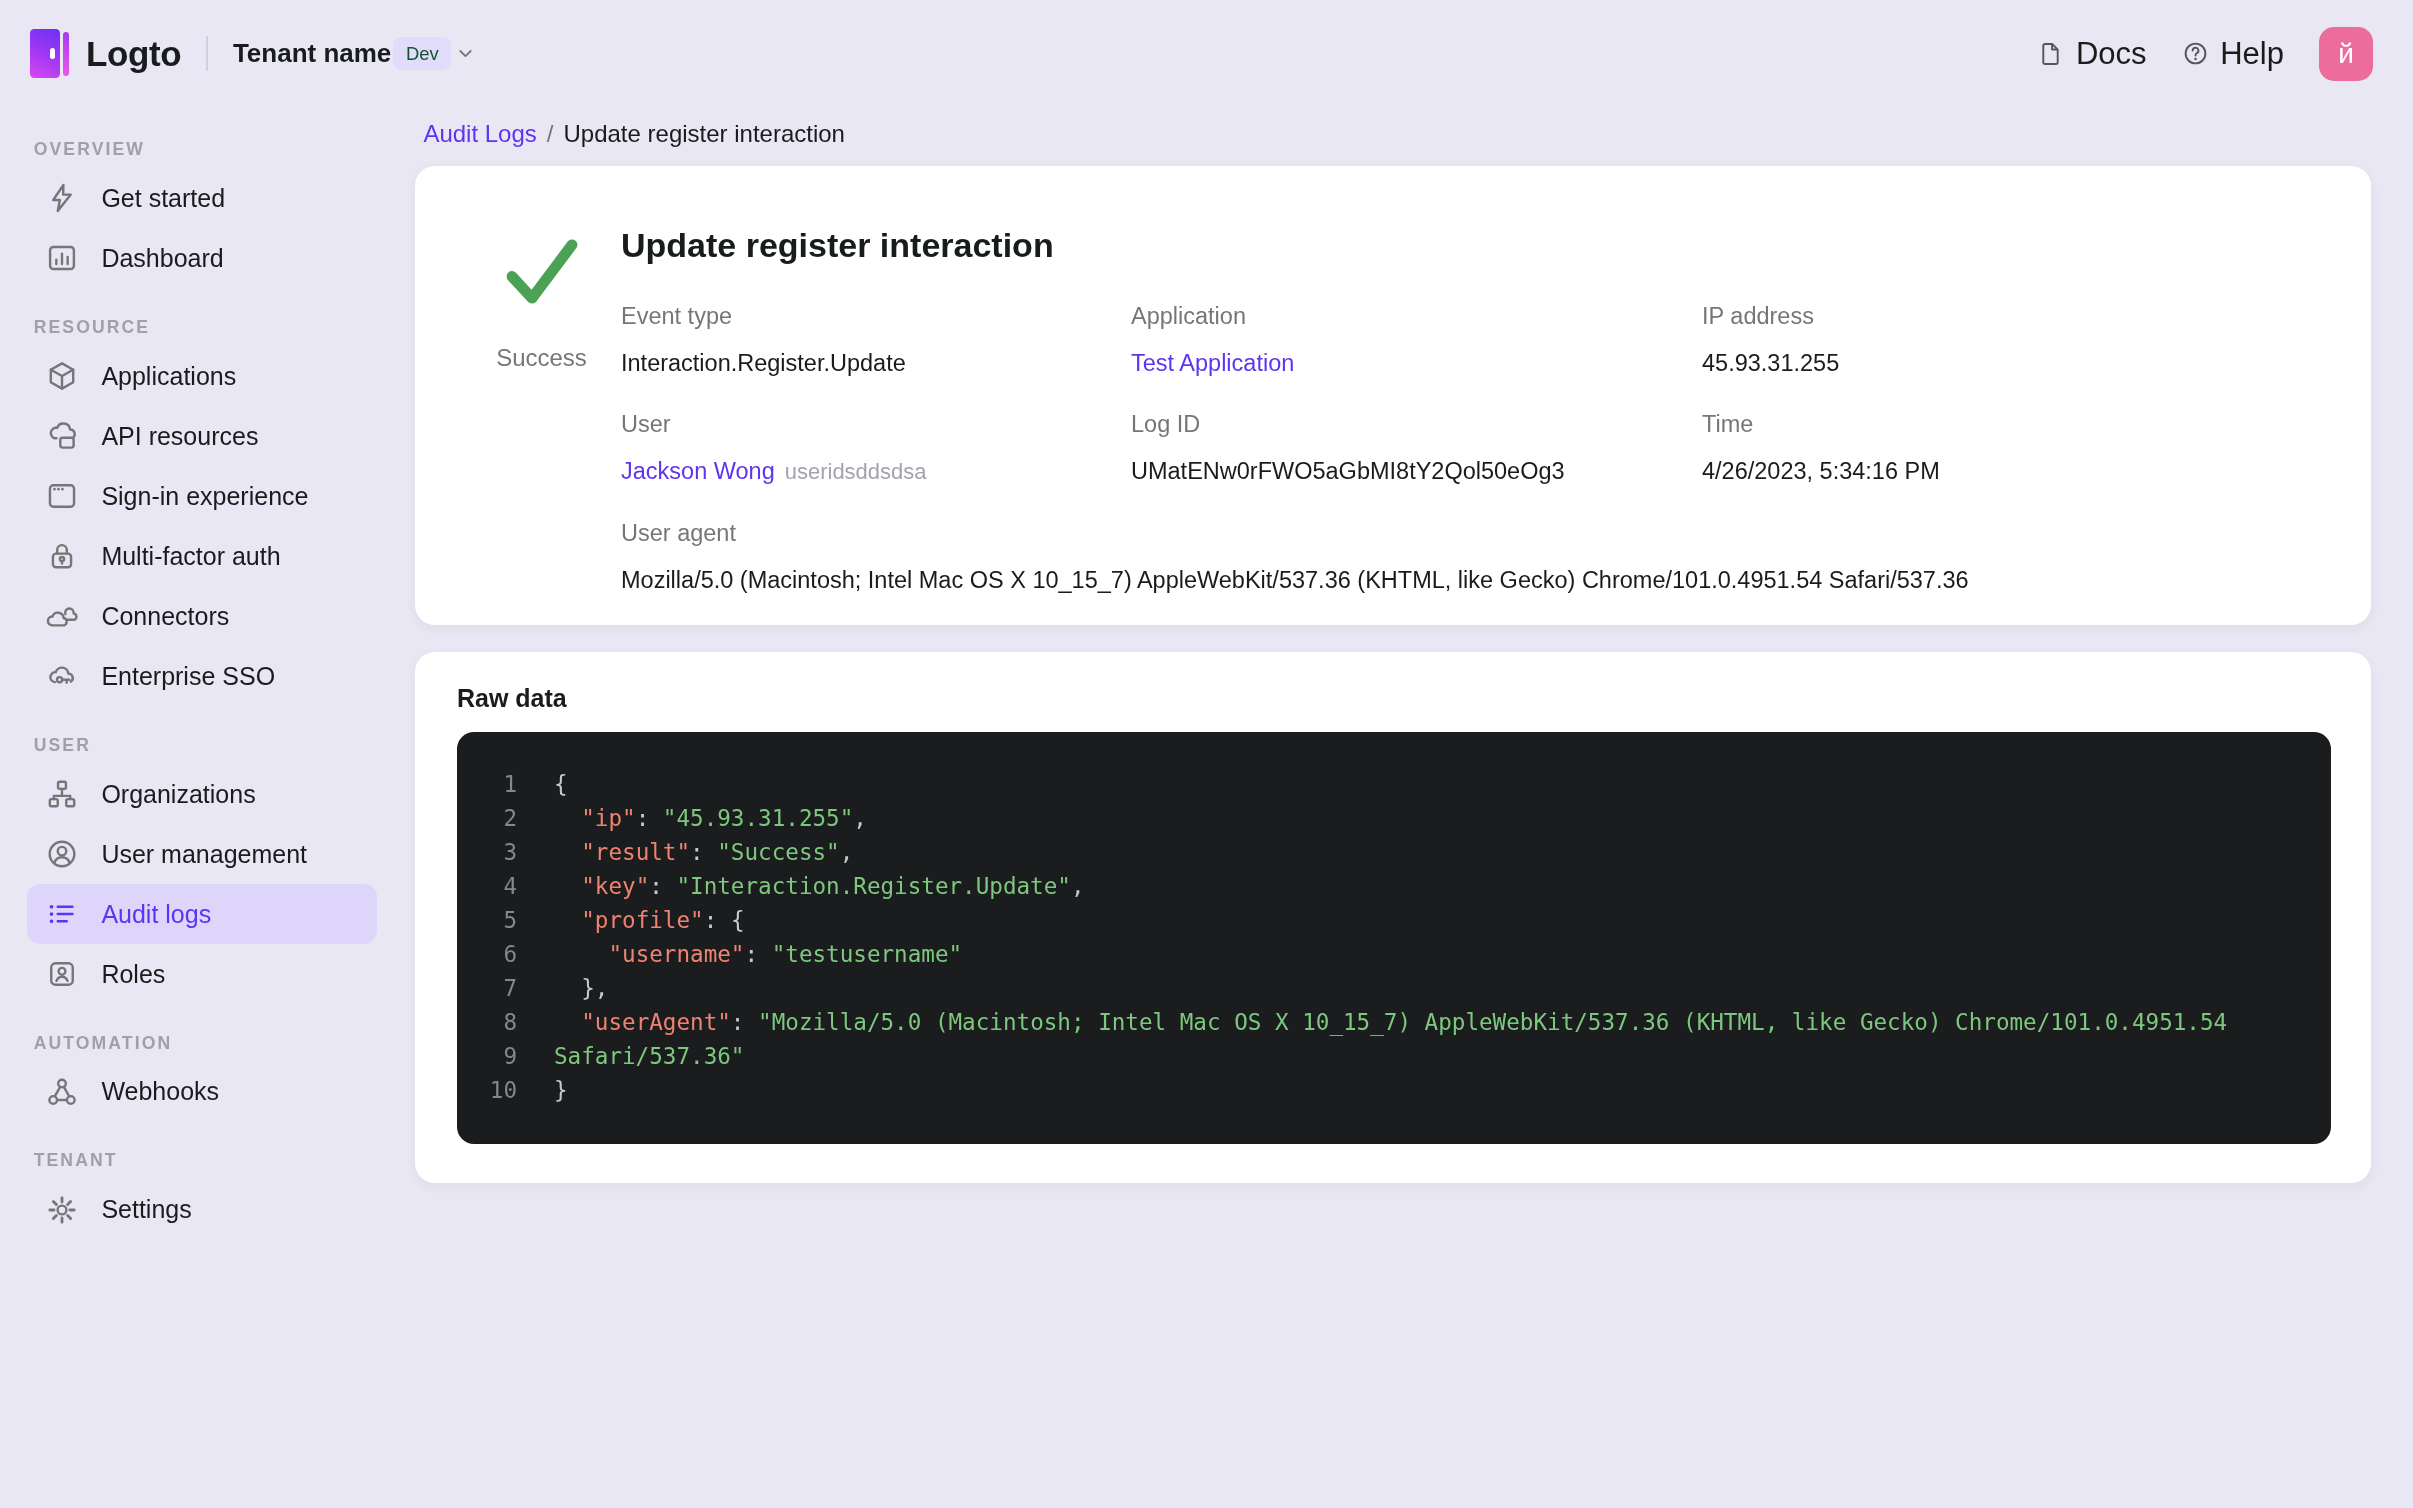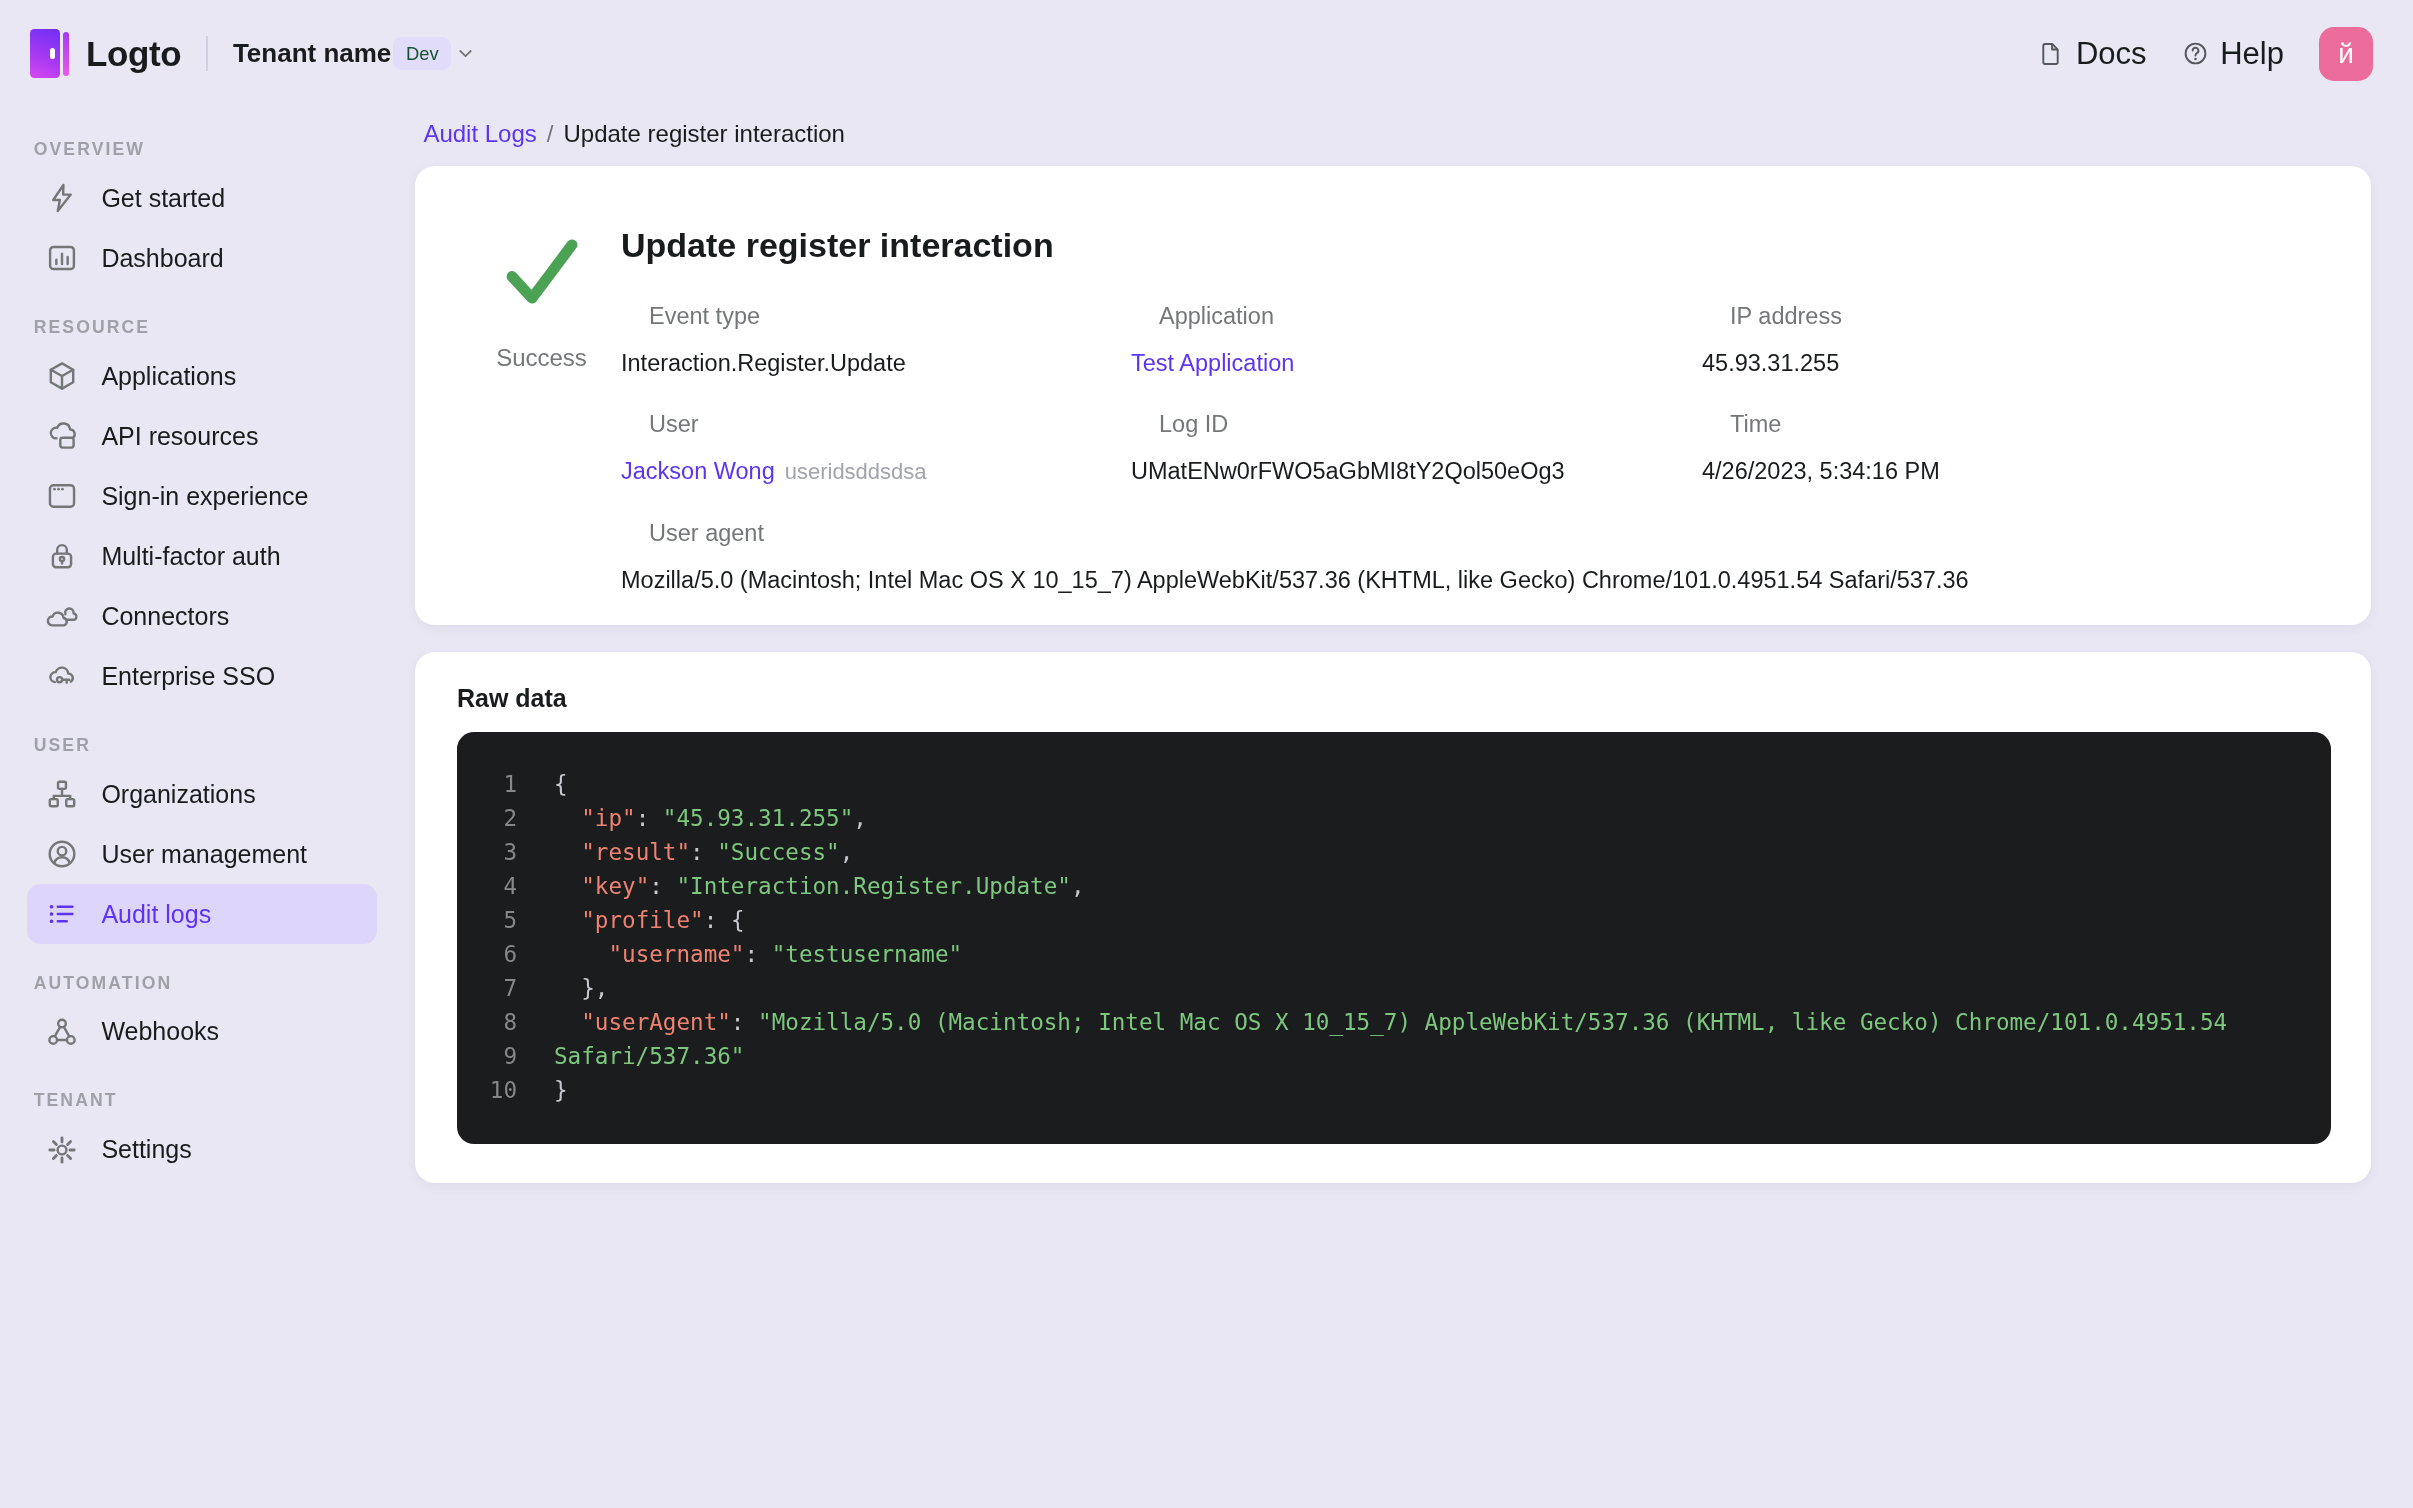--- a/index.html
+++ b/index.html
@@ -44,21 +44,21 @@
   .crumb-sep{color:#747778;}
   
   .card{background:#fff;border-radius:20px;box-shadow:0 3.4px 11.7px rgba(42,36,84,.05);}
   .card.event{padding:37px 47px 30px;display:flex;}
   .status-col{width:159px;flex:none;display:flex;flex-direction:column;align-items:center;}
   .status-col svg{margin-top:30px;}
   .status-text{margin-top:34px;font-size:24px;color:#747778;}
   .event-main{flex:1;min-width:0;}
   .event-title{font-size:34px;font-weight:700;line-height:40px;margin:22px 0 37px;}
   .fields{display:grid;grid-template-columns:510px 571px 1fr;row-gap:32px;}
-  .field-label{font-size:23.5px;color:#747778;line-height:28.5px;margin-left:28px;}
+  .field-label{font-size:23.5px;color:#747778;line-height:28.5px;}
   .field-value{font-size:23.5px;line-height:28.5px;margin-top:19px;}
   .link{color:#5d34f2;cursor:pointer;}
   .value-suffix{color:#a2a3ab;font-size:22px;margin-left:10px;}
   .ua{grid-column:1/-1;}
   .card.raw{margin-top:27px;padding:30px 40px 39px 42px;}
   .raw-title{font-size:25px;font-weight:700;line-height:32px;}
   
   .codeblock{margin-top:18.4px;background:#1a1c1e;border-radius:17px;padding:35px 34px 37px 21px;}
   .code-line{display:flex;font-family:"DejaVu Sans Mono","Liberation Mono",monospace;
     font-size:22.6px;line-height:34px;white-space:pre;}
@@ -218,20 +218,30 @@
       </div>
       <div class="side-item active">
         <span class="side-icon">
           <svg width="34" height="34" viewBox="0 0 24 24" fill="none" stroke="currentColor" stroke-width="1.7" stroke-linecap="round" stroke-linejoin="round">
             <path d="M9 6.9h10.4M9 12h10.4M9 17.1h6.4"></path>
             <path d="M4.6 6.9h.01M4.6 12h.01M4.6 17.1h.01" stroke-width="2.6"></path>
           </svg>
         </span>
         <span>Audit logs</span>
       </div>
+      <div class="side-item">
+        <span class="side-icon">
+          <svg width="34" height="34" viewBox="0 0 24 24" fill="none" stroke="currentColor" stroke-width="1.7" stroke-linecap="round" stroke-linejoin="round">
+            <rect x="4.4" y="4.4" width="15.2" height="15.2" rx="3"></rect>
+            <circle cx="12" cy="10.1" r="2.4"></circle>
+            <path d="M8.1 16.9c.7-1.9 2.1-3 3.9-3s3.2 1.1 3.9 3"></path>
+          </svg>
+        </span>
+        <span>Roles</span>
+      </div>
       <div class="side-label">AUTOMATION</div>
       <div class="side-item">
         <span class="side-icon">
           <svg width="34" height="34" viewBox="0 0 24 24" fill="none" stroke="currentColor" stroke-width="1.7" stroke-linecap="round" stroke-linejoin="round">
             <circle cx="12" cy="6" r="2.7"></circle>
             <circle cx="5.8" cy="17.6" r="2.7"></circle>
             <circle cx="18.2" cy="17.6" r="2.7"></circle>
             <path d="M10.7 8.4 7 14.9M13.3 8.4l3.7 6.5M8.5 17.6h7"></path>
           </svg>
         </span>

